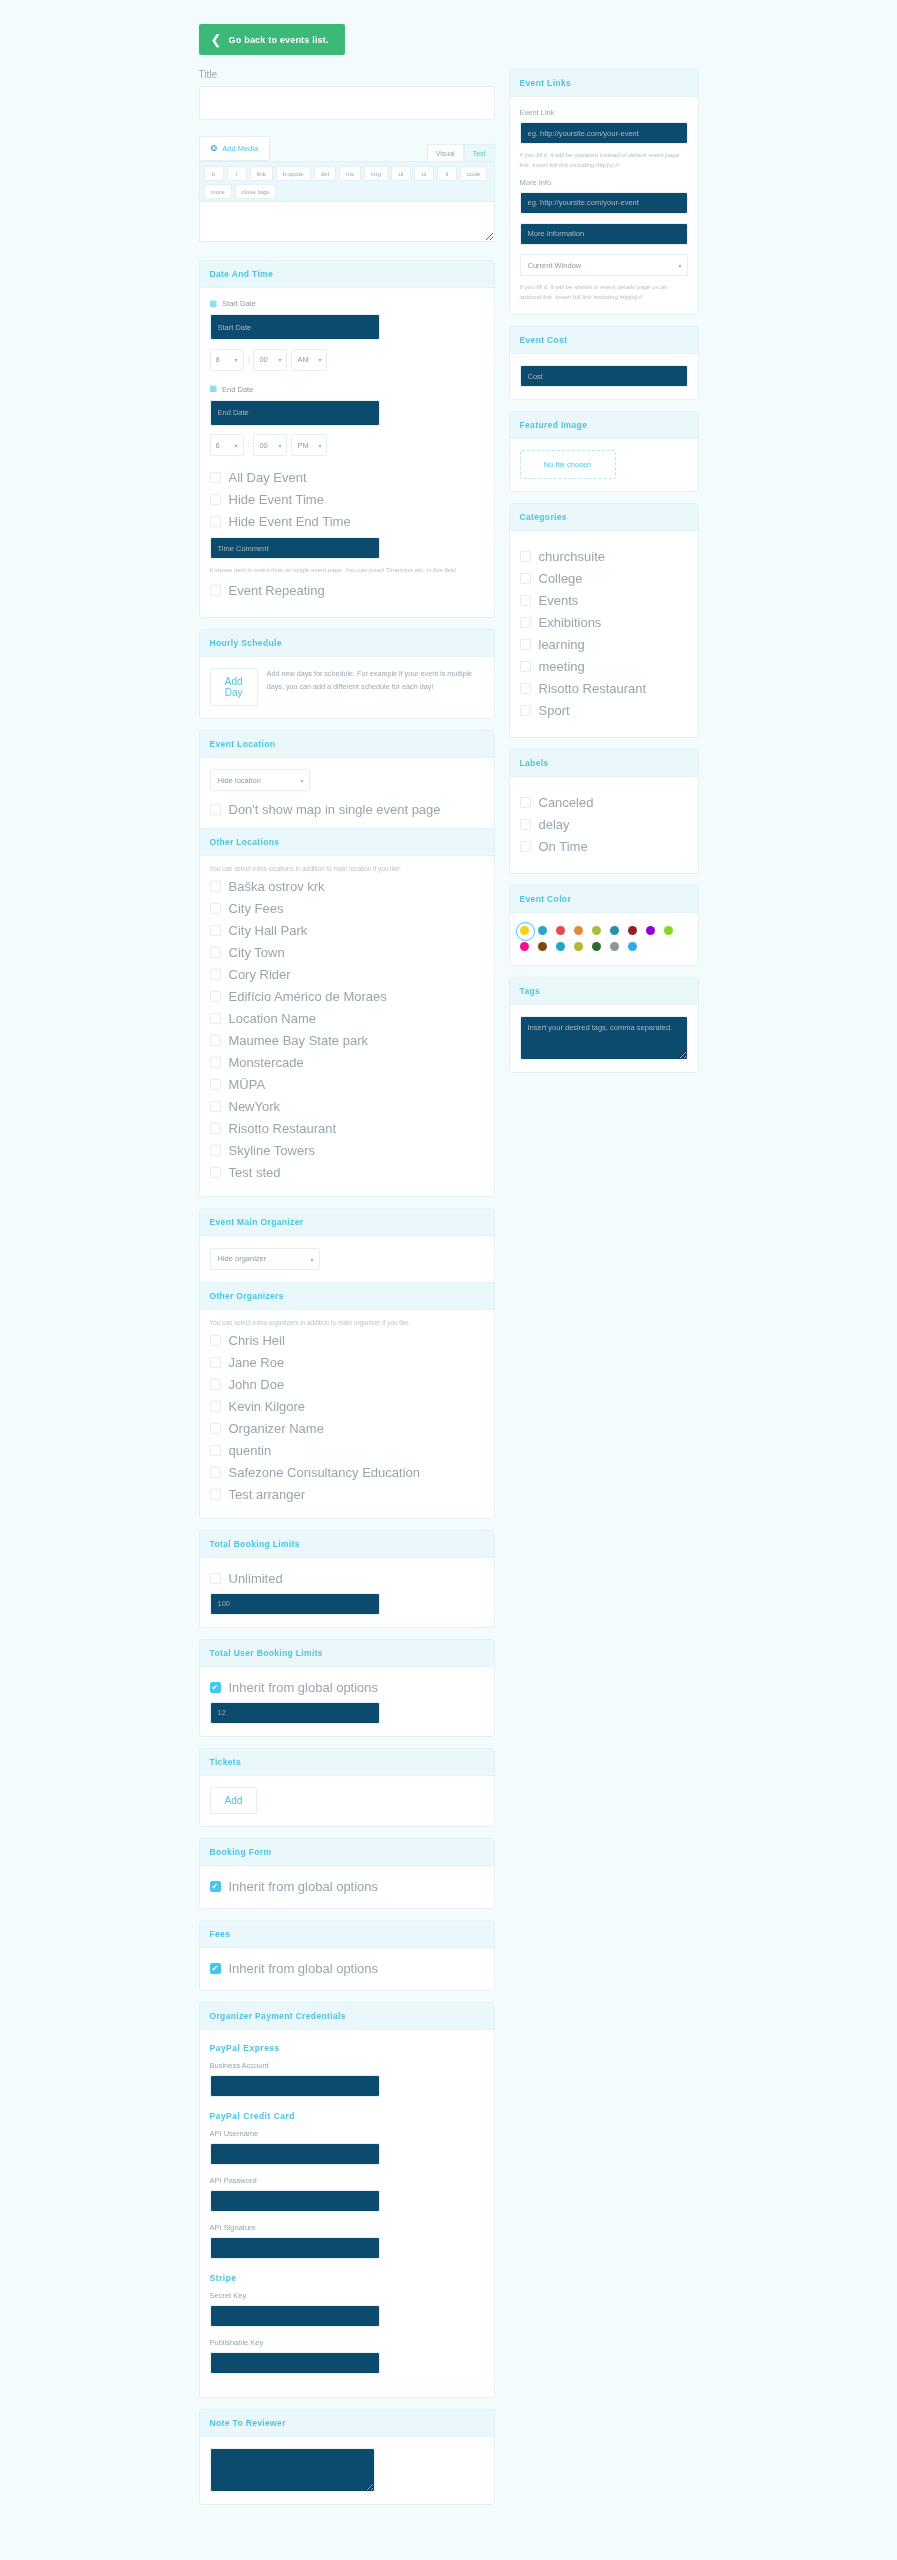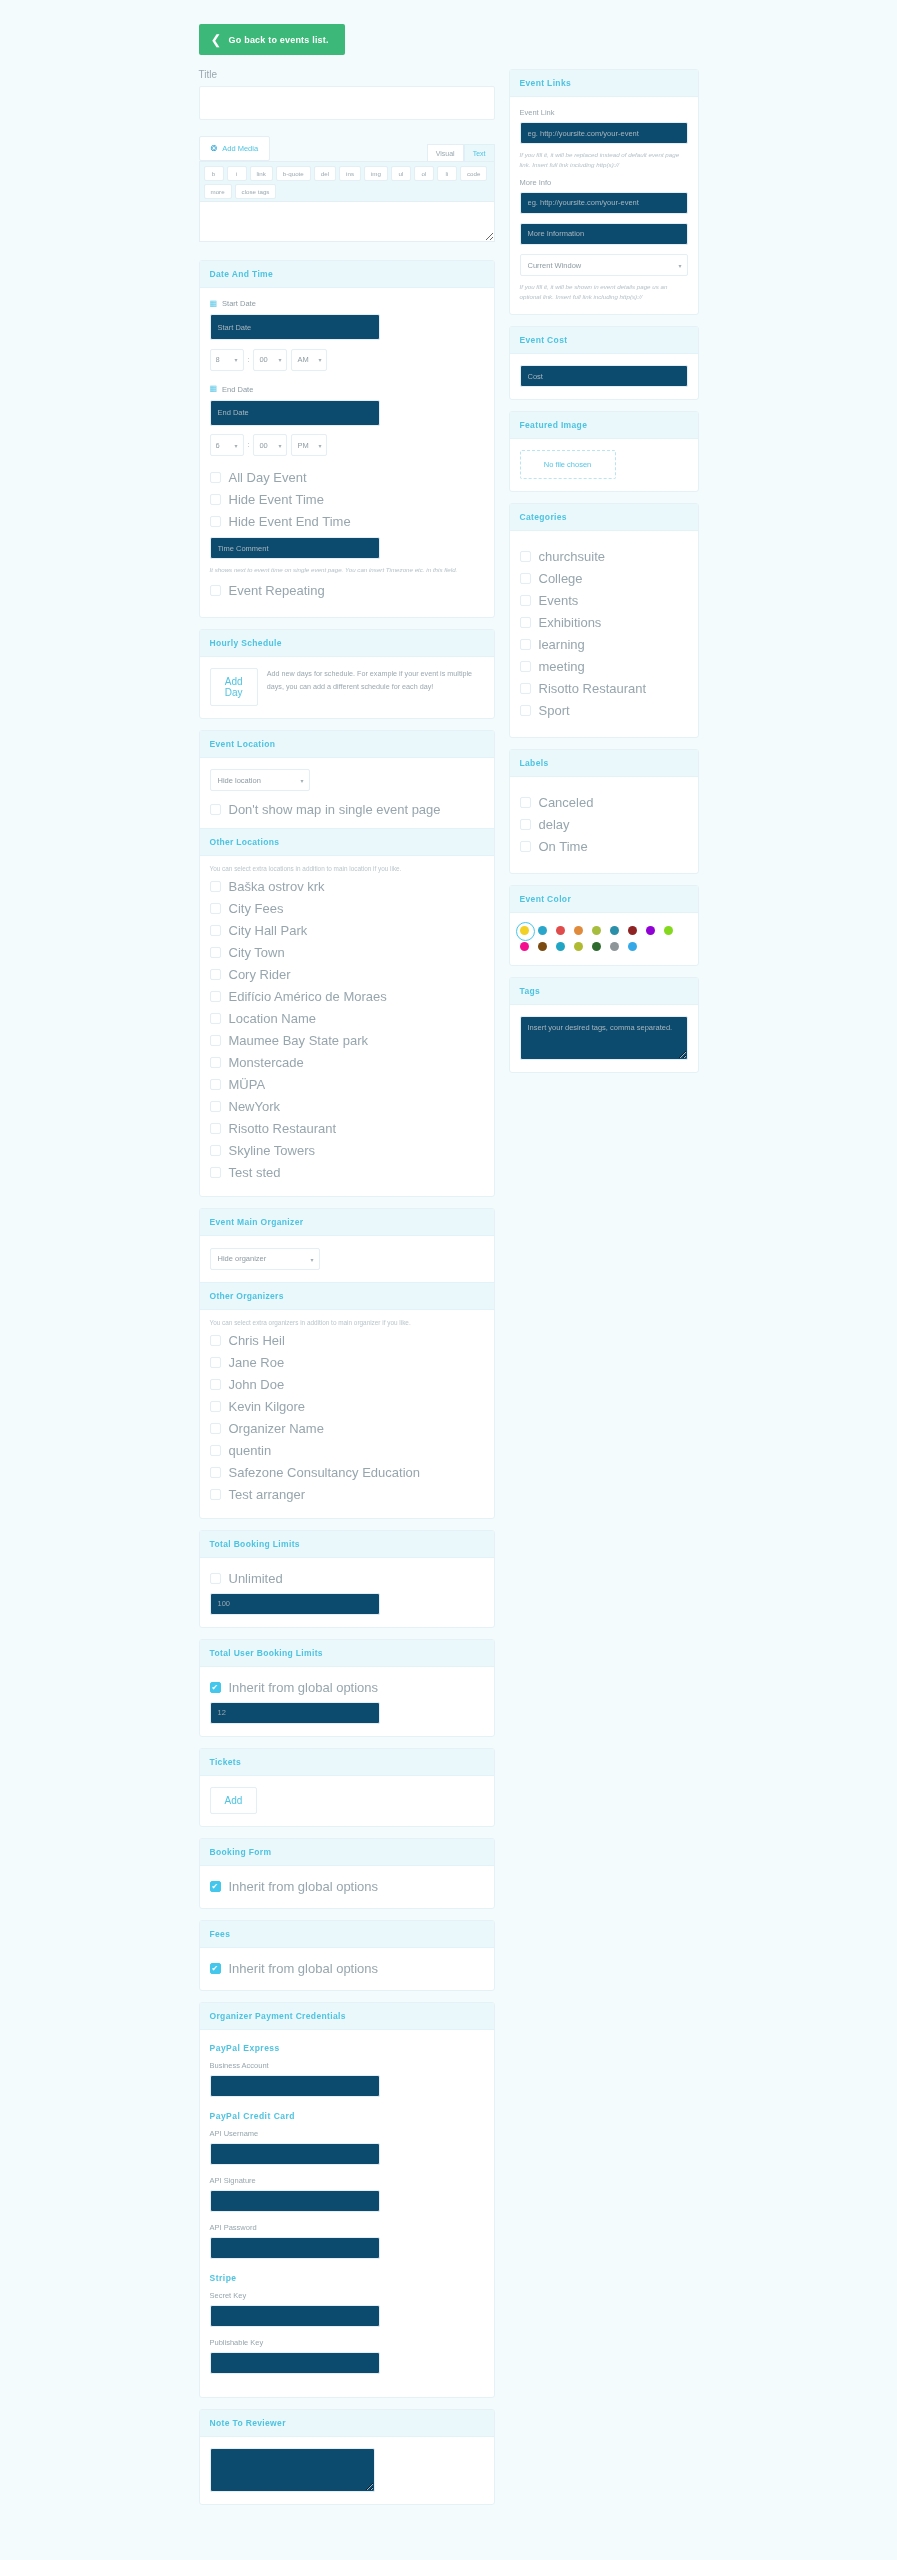--- a/index.html
+++ b/index.html
@@ -621,25 +621,25 @@
               <div class="pay-field">
                 <label class="fl">Business Account</label>
                 <input class="inp sm" type="text" style="">
               </div>
               <div class="pay-title">PayPal Credit Card</div>
               <div class="pay-field">
                 <label class="fl">API Username</label>
                 <input class="inp sm" type="text" style="">
               </div>
               <div class="pay-field">
+                <label class="fl">API Password</label>
+                <input class="inp sm" type="text" style="">
+              </div>
+              <div class="pay-field">
                 <label class="fl">API Signature</label>
-                <input class="inp sm" type="text" style="">
-              </div>
-              <div class="pay-field">
-                <label class="fl">API Password</label>
                 <input class="inp sm" type="text" style="">
               </div>
               <div class="pay-title">Stripe</div>
               <div class="pay-field">
                 <label class="fl">Secret Key</label>
                 <input class="inp sm" type="text" style="">
               </div>
               <div class="pay-field">
                 <label class="fl">Publishable Key</label>
                 <input class="inp sm" type="text" style="">

